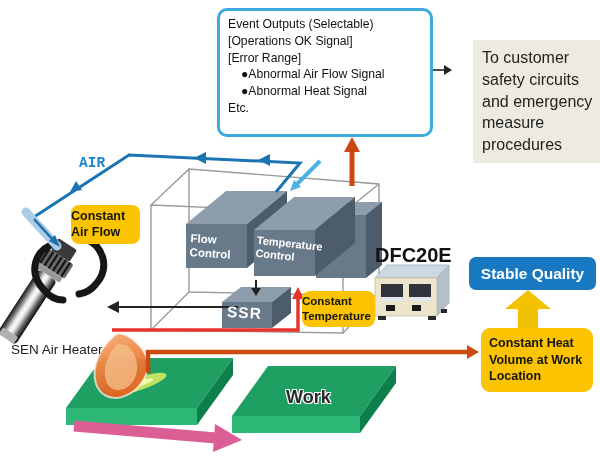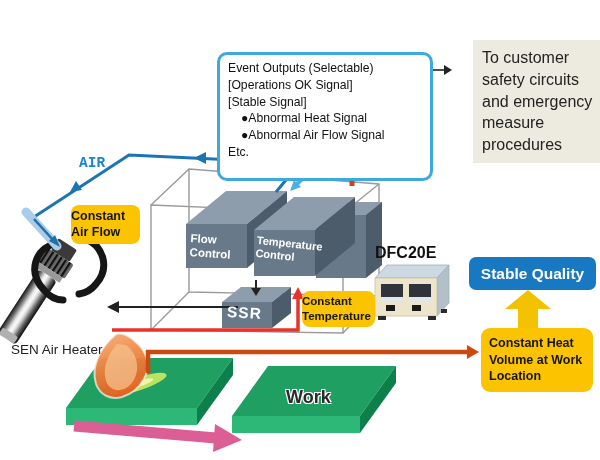--- a/index.html
+++ b/index.html
@@ -3,37 +3,37 @@
 <meta charset="utf-8">
 <style>
   html,body{margin:0;padding:0;background:#fff;}
   #stage{position:relative;width:600px;height:460px;background:#ffffff;overflow:hidden;
          font-family:"Liberation Sans",sans-serif;}
   #gfx{position:absolute;left:0;top:0;}
   .ov{position:absolute;}
   
   .event-box{left:217px;top:8px;width:194px;height:113px;background:#fff;
     border:3.5px solid #3ea9dc;border-radius:10px;padding:5px 8px;
-    font-size:12.2px;line-height:16.8px;color:#111;margin-top:44px;}
+    font-size:12.2px;line-height:16.8px;color:#111;}
   .event-box .ind{padding-left:13px;}
   
   .cust-box{left:473px;top:40px;width:114px;background:#edebe0;border-radius:0;
     padding:7px 9px;font-size:16px;line-height:1.36;color:#222;}
   
   .ylbl{background:#fcc400;border-radius:8px;color:#151515;font-weight:bold;
     white-space:pre-line;}
   .caf{left:71px;top:205px;width:69px;padding:4px 0;font-size:12.5px;line-height:1.25;}
   .ctl{left:302px;top:291px;width:73px;padding:3px 0;font-size:11.5px;line-height:1.3;}
   .chl{left:481px;top:328px;width:96px;padding:7px 8px;font-size:12.5px;line-height:1.32;
        text-align:left;border-radius:9px;}
   .sql{left:469px;top:257px;width:127px;height:33px;background:#1878c2;border-radius:7px;
     color:#fff;font-weight:bold;font-size:15.5px;line-height:33px;text-align:center;}
   .air{left:79px;top:155px;color:#1e86c8;font-weight:bold;font-size:14.5px;font-family:Liberation Mono, monospace;}
   .sen{left:11px;top:342px;font-size:13.5px;color:#222;}
-  .dfc{left:375px;top:244px;font-weight:bold;font-size:16px;color:#111;}
+  .dfc{left:375px;top:244px;font-weight:bold;font-size:20px;color:#111;}
   .work{left:286px;top:387px;font-weight:bold;font-size:18px;color:#2b2b2b;
     text-shadow:-1px -1px 0 #fff,1px -1px 0 #fff,-1px 1px 0 #fff,1px 1px 0 #fff;}
   .blk{color:#fff;font-weight:bold;white-space:pre-line;}
   .flowl{left:190px;top:234px;width:60px;font-size:11.5px;line-height:1.2;transform:rotate(4deg);}
   .templ{left:256px;top:238px;width:80px;font-size:11px;line-height:1.2;transform:rotate(6deg);}
   .ssrl{left:227px;top:304px;font-size:15.5px;letter-spacing:1px;transform:rotate(3deg);}
 </style>
 </head>
 <body>
 
@@ -187,23 +187,23 @@
 
   <g>
     <line x1="432" y1="70" x2="446" y2="70" stroke="#222" stroke-width="1.6"></line>
     <polygon points="452,70 444,65 444,75" fill="#222"></polygon>
   </g>
 </svg>
 
 <div class="ov event-box">
   <div>Event Outputs (Selectable)</div>
   <div>[Operations OK Signal]</div>
-  <div>[Stable Signal]</div>
+  <div>[Error Range]</div>
+  <div class="ind">●Abnormal Air Flow Signal</div>
   <div class="ind">●Abnormal Heat Signal</div>
-  <div class="ind">●Abnormal Air Flow Signal</div>
   <div>Etc.</div>
 </div>
 
 <div class="ov cust-box">To customer safety circuits and emergency measure procedures</div>
 
 <div class="ov air">AIR</div>
 
 <div class="ov ylbl caf">Constant
 Air Flow</div>
 

